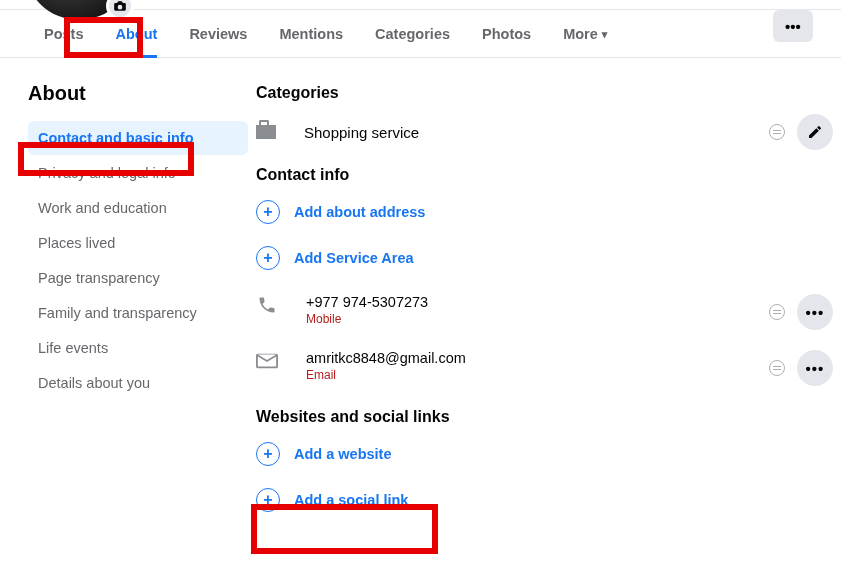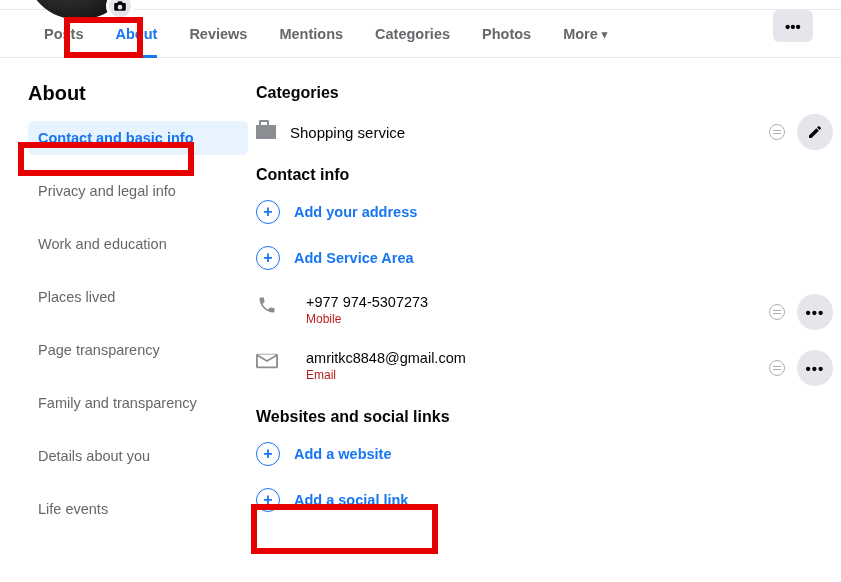--- a/index.html
+++ b/index.html
@@ -27,27 +27,27 @@
 .red-contact-side { left: 18px; top: 142px; width: 176px; height: 34px; }
 .red-social-link { left: 251px; top: 504px; width: 187px; height: 50px; }
 
 
 .body-wrap { display: flex; position: absolute; top: 62px; left: 16px; right: 0; bottom: 0; background:#fff; }
 .divider { width: 1px; background: #ced0d4; position: absolute; left: 244px; top: 62px; bottom: 0; }
 .sidebar { width: 228px; padding: 16px 8px 16px 12px; }
 .about-title { font-size: 20px; font-weight: 700; color: #050505; padding: 4px 0 16px 0; }
 .side-item { height: 34px; border-radius: 6px; display: flex; align-items: center; padding: 16px 10px; font-size: 14.5px; color: #65676b; cursor: pointer; }
 .side-item.active { background: #e7f3ff; color: #1876f2; font-weight:600; width: 220px;}
-.side-item + .side-item { margin-top: 19px; }
+.side-item + .side-item { margin-top: 1px; }
 
 .main { flex: 1; padding: 16px 8px 40px 12px; position: relative; }
 .section-title { font-size: 16px; font-weight: 600; color: #050505; margin: 6px 0 12px 0; }
 .section-title.mt { margin-top: 16px; }
 
-.cat-row { display: flex; align-items: center; gap: 14px; color: #050505; }
+.cat-row { display: flex; align-items: center; gap: 28px; color: #050505; }
 .cat-icon { width: 20px; height: 14px; background: #8a8d91; position: relative; }
 .cat-icon::before { content:""; position:absolute; left:3px; top:-5px; width:6px; height:5px; border:2px solid #8a8d91; border-bottom:none; border-radius:2px 2px 0 0;}
 .row-controls { margin-left: auto; display: flex; align-items: center; gap: 12px; }
 .audience-icon { width: 16px; height: 16px; border:1.5px solid #8a8d91; border-radius:50%; position:relative; opacity:.7;}
 .audience-icon::after{content:"";position:absolute;left:3px;top:4px;width:8px;height:5px;background:repeating-linear-gradient(0deg,#8a8d91 0 1px,transparent 1px 3px);}
 .round-btn { width: 36px; height: 36px; border-radius: 50%; background: #e4e6eb; display:flex; align-items:center; justify-content:center; cursor:pointer; color:#050505;}
 .pencil { width:16px; height:16px; }
 
 .add-row { display: flex; align-items: center; gap: 14px; color: #1876f2; font-weight: 600; font-size: 14.5px; cursor: pointer; height: 32px; }
 .plus-badge { width: 24px; height: 24px; border: 1.5px solid #1876f2; border-radius: 50%; display:flex; align-items:center; justify-content:center; font-size:16px; font-weight:700; line-height:1;}
@@ -129,24 +129,24 @@
       <div class="side-item">
           <span>Places lived</span>
         </div>
       <div class="side-item">
           <span>Page transparency</span>
         </div>
       <div class="side-item">
           <span>Family and transparency</span>
         </div>
       <div class="side-item">
+          <span>Life events</span>
+        </div>
+      <div class="side-item">
           <span>Details about you</span>
-        </div>
-      <div class="side-item">
-          <span>Life events</span>
         </div>
     </div>
 
     <div class="main">
 
       <div class="section-title">Categories</div>
       <div class="cat-row">
         <span class="cat-icon"></span>
         <span>Shopping service</span>
         <div class="row-controls">
@@ -156,21 +156,21 @@
                 <path d="M3 17.25V21h3.75l11.06-11.06-3.75-3.75L3 17.25zM20.71 7.04a1 1 0 000-1.41l-2.34-2.34a1 1 0 00-1.41 0l-1.83 1.83 3.75 3.75 1.83-1.83z"></path>
               </svg>
           </span>
         </div>
       </div>
 
       <div class="section-title mt">Contact info</div>
 
       <div class="add-row">
         <span class="plus-badge">+</span>
-        <span>Add your address</span>
+        <span>Add about address</span>
       </div>
       <div class="gap14"></div>
       <div class="add-row">
         <span class="plus-badge">+</span>
         <span>Add Service Area</span>
       </div>
       <div class="gap14"></div>
 
       <div class="info-row">
         <span class="info-icon">

